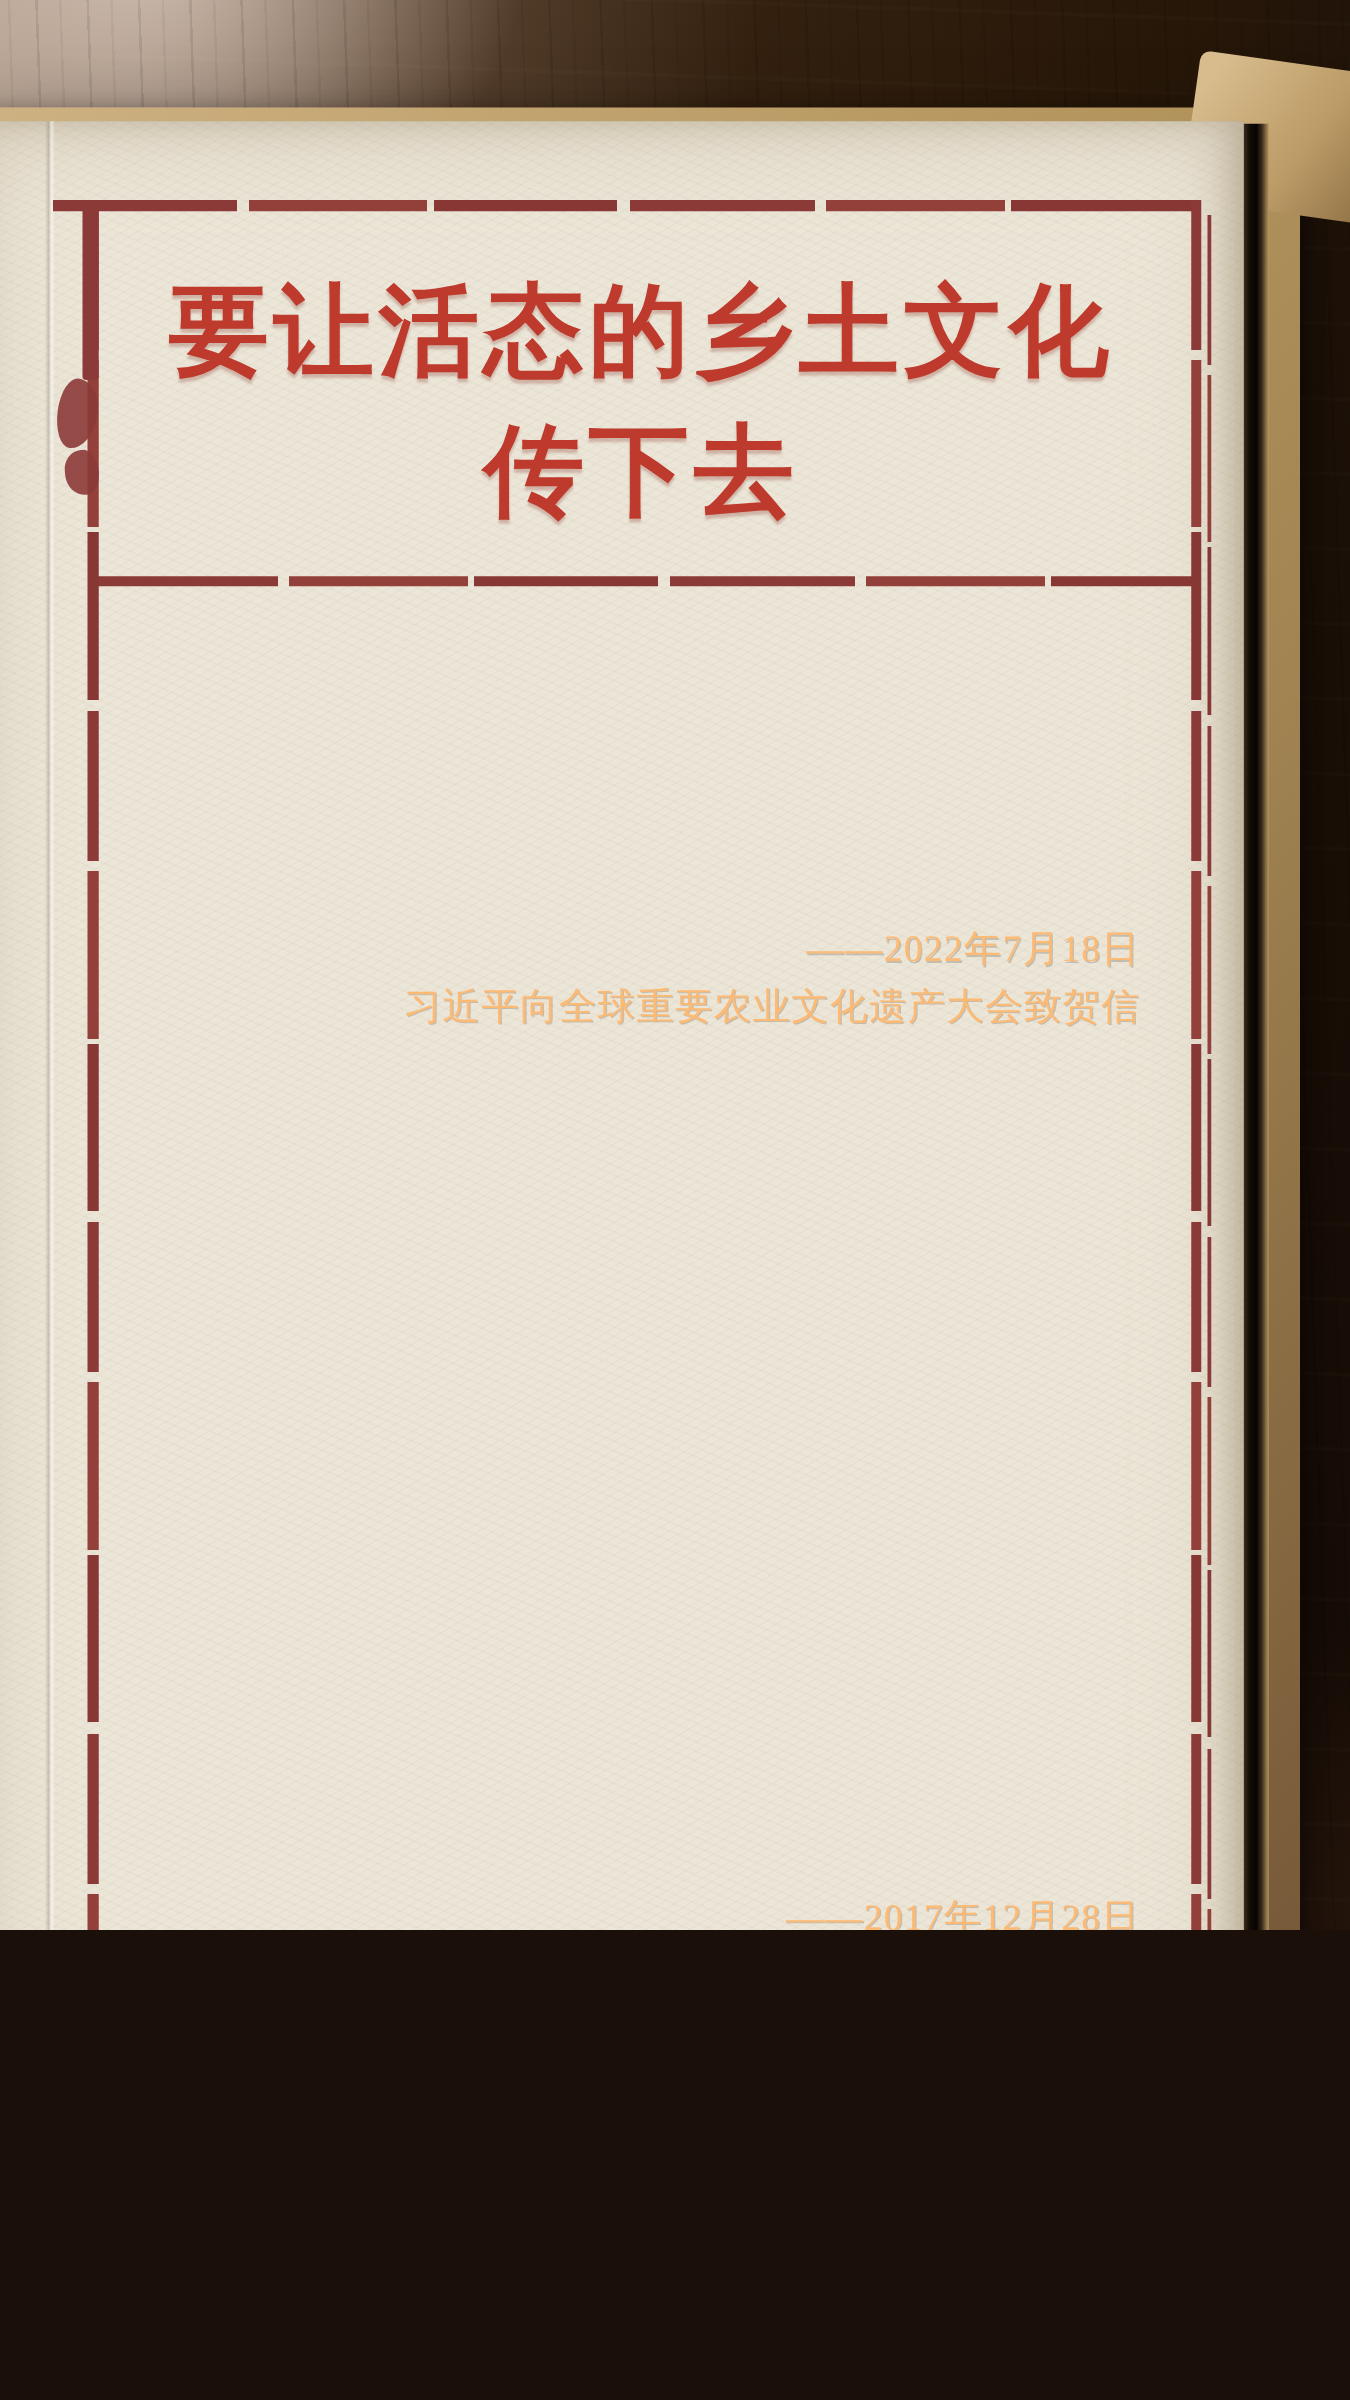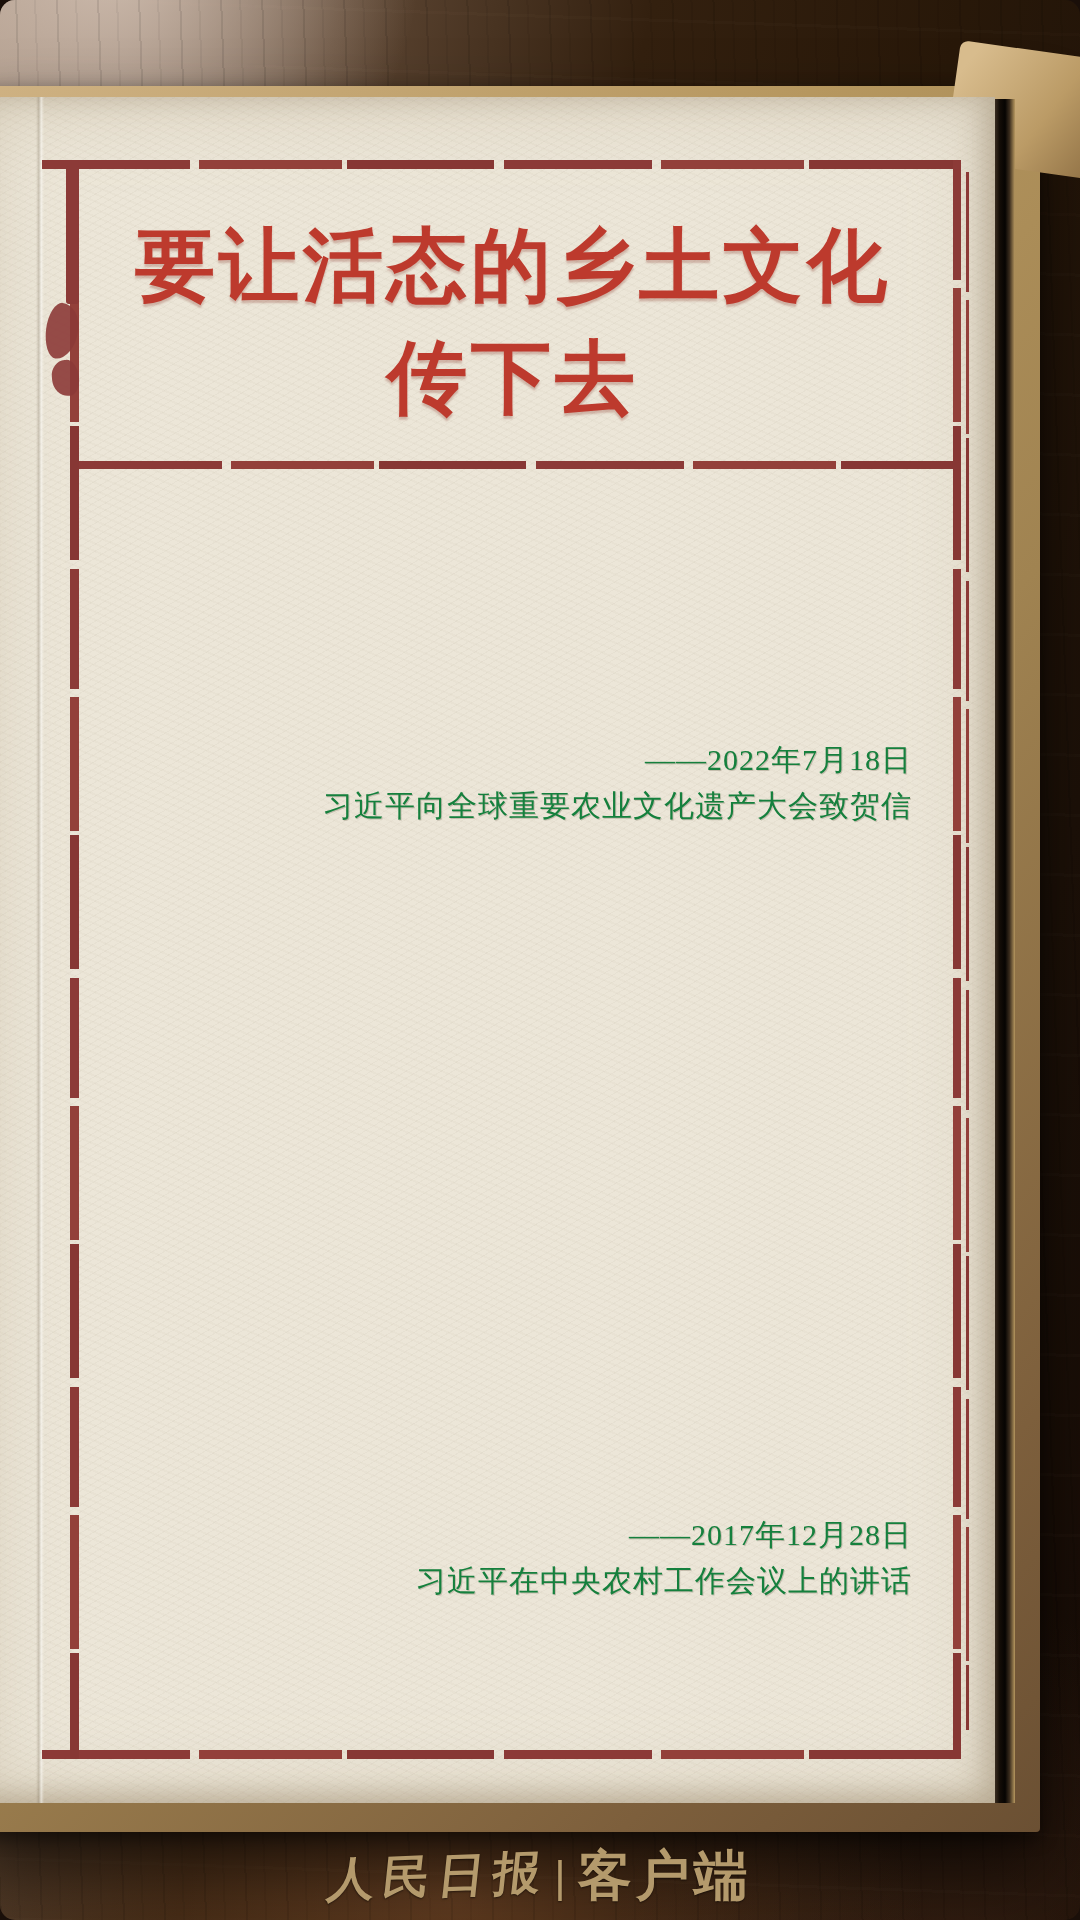--- a/index.html
+++ b/index.html
@@ -1,17 +1,17 @@
 <!DOCTYPE html>
 <html><head>
 <meta charset="utf-8">
 <style>
   html,body{margin:0;padding:0;background:#1a0f09;}
-  .canvas{position:relative;width:1080px;height:1920px;overflow:hidden;
-          font-family:"Liberation Serif","DejaVu Serif",serif;border-radius:15px;}
+  .canvas{position:relative;width:1080px;height:1544px;overflow:hidden;
+          font-family:"Liberation Serif","DejaVu Serif",serif;}
 
   
   .wood{position:absolute;inset:0;
     background:
       radial-gradient(ellipse 62% 24% at 42% 99%, rgba(158,99,58,0.45), rgba(158,99,58,0) 70%),
       radial-gradient(ellipse 45% 30% at 88% 104%, rgba(97,60,36,0.35), rgba(97,60,36,0) 70%),
       radial-gradient(ellipse 40% 22% at 10% -2%, rgba(208,190,176,0.95), rgba(208,190,176,0) 72%),
       linear-gradient(104deg,#a5907f 0%,#8d7868 9%,#5e4734 22%,#33200f 42%,#281809 62%,#1d1108 82%,#170c06 100%);}
   .wood-grain{position:absolute;inset:0;opacity:.55;
     background:
@@ -55,21 +55,21 @@
   
   .pre{white-space:pre-line;}
   .title{position:absolute;left:73px;top:210px;width:880px;text-align:center;
     color:#bd3a2d;font-size:80px;line-height:112px;font-weight:bold;letter-spacing:4px;
     text-shadow:0 3px 2px rgba(122,30,18,0.25);}
   .quote{position:absolute;left:134px;width:778px;color:#4b4945;
     font-size:42px;line-height:61px;letter-spacing:3.4px;
     text-shadow:2px 2px 0 rgba(136,127,110,0.45);}
   .quote-1{top:534px;}
   .quote-2{top:1022px;}
-  .attr{position:absolute;left:134px;width:778px;text-align:right;color:#15803d;
+  .attr{position:absolute;left:134px;width:778px;text-align:right;color:#fdba74;
     font-size:30px;line-height:46px;letter-spacing:1px;
     text-shadow:1px 1px 0 rgba(140,131,112,0.4);}
   .attr-1{top:737px;}
   .attr-2{top:1512px;}
 
   
   .footer{position:absolute;left:0;top:1840px;width:1080px;text-align:center;color:#b49a6c;
     text-shadow:0 1px 2px rgba(0,0,0,0.5);white-space:nowrap;}
   .brand-script{display:inline-block;font-size:47px;font-weight:bold;transform:skewX(-8deg) rotate(-2deg);
     letter-spacing:8px;vertical-align:middle;}

